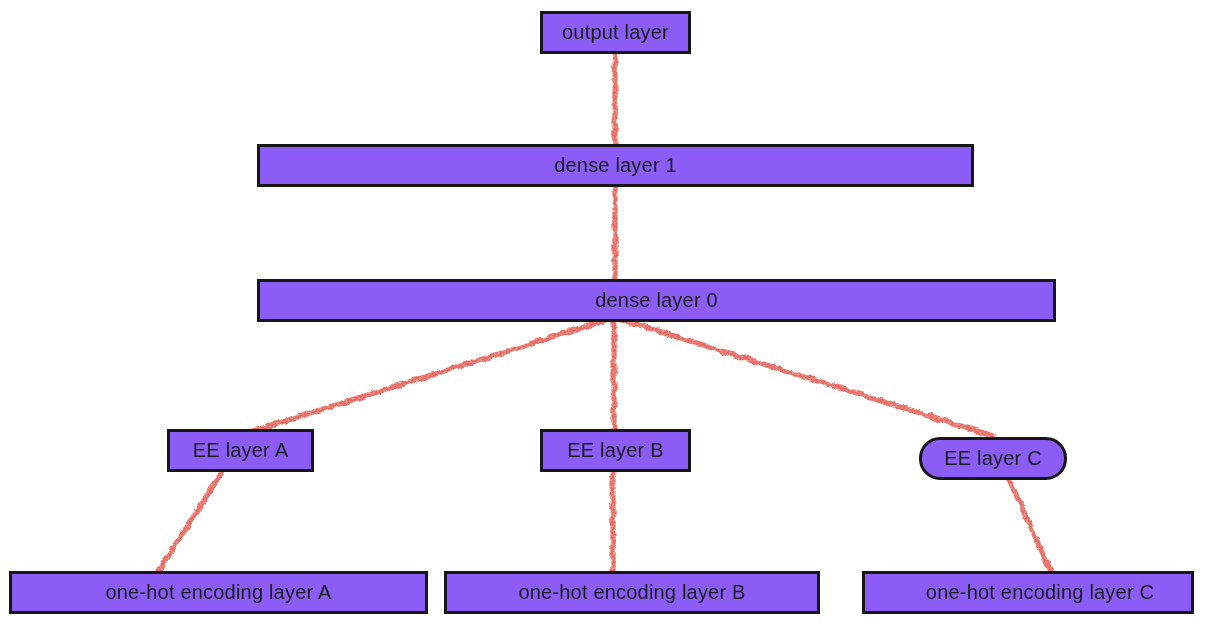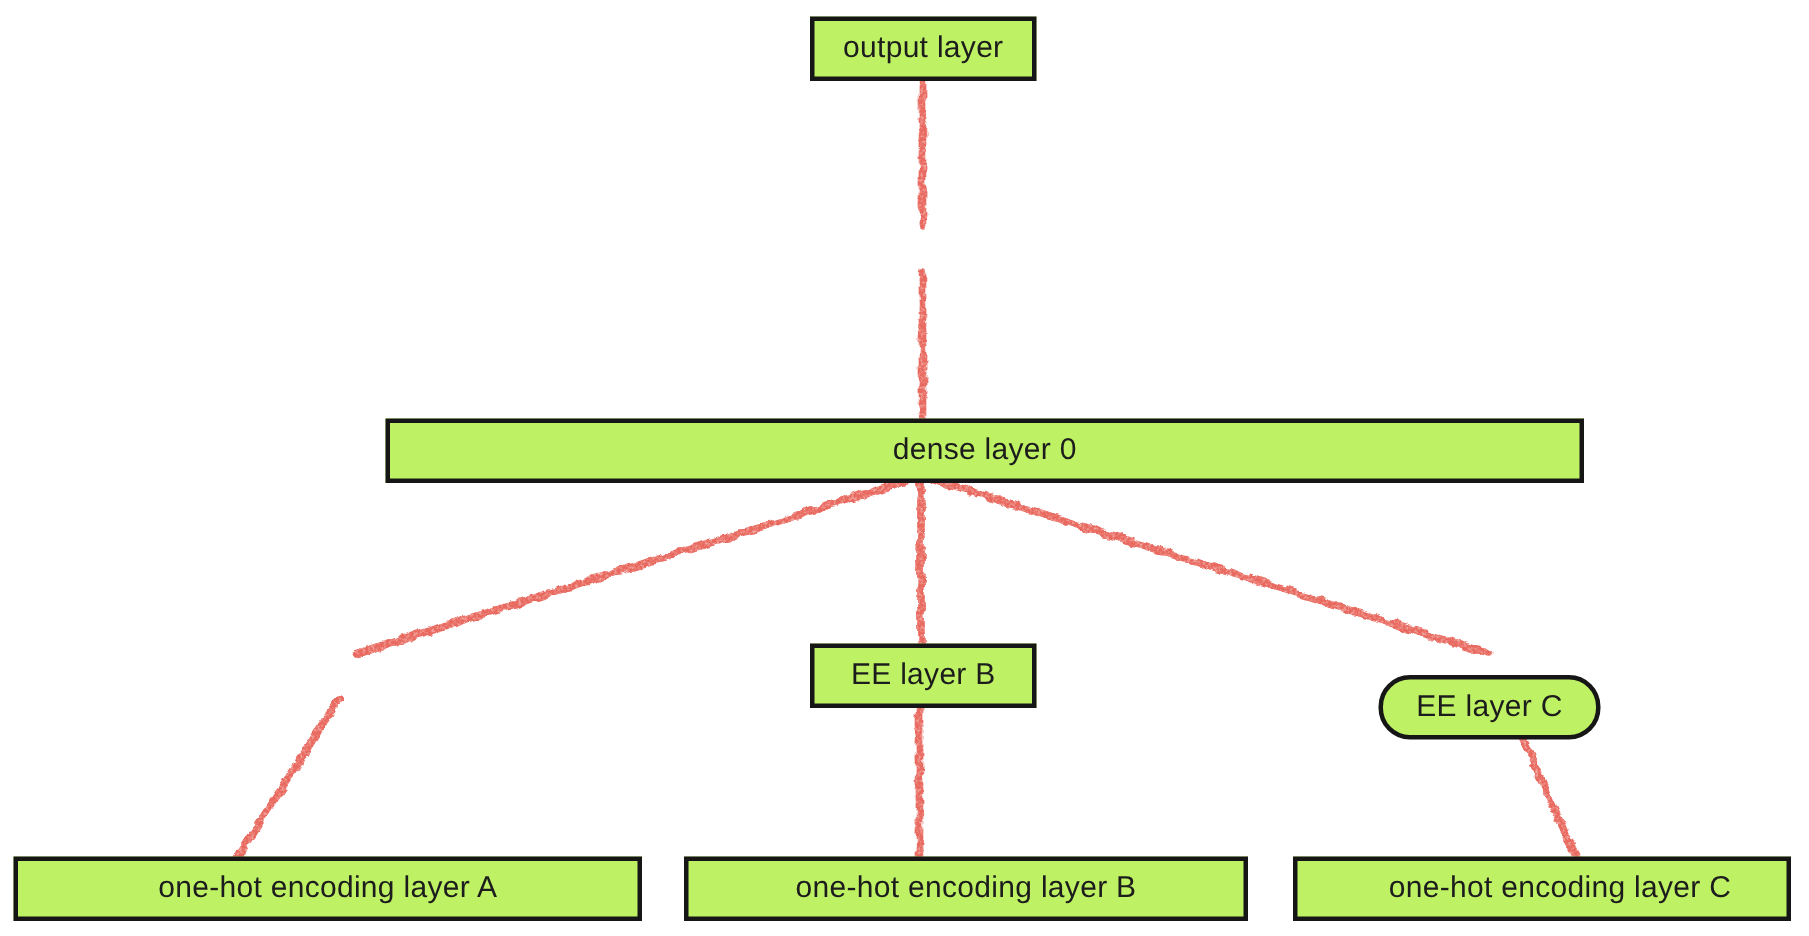--- a/index.html
+++ b/index.html
@@ -18,38 +18,38 @@
   .edges-layer {
     position: absolute;
     left: 0;
     top: 0;
     width: 1206px;
     height: 624px;
   }
   .node {
     position: absolute;
     box-sizing: border-box;
-    background: #bef264;
+    background: #8b5cf6;
     border: 3px solid #161616;
     display: flex;
     align-items: center;
     justify-content: center;
     font-size: 20px;
     color: #1c1c1c;
     letter-spacing: 0.2px;
     white-space: nowrap;
   }
   .node-output   { left: 540px; top: 11px;  width: 151px; height: 43px; }
   .node-dense1   { left: 257px; top: 144px; width: 717px; height: 43px; }
   .node-dense0   { left: 257px; top: 279px; width: 799px; height: 43px; }
   .node-ee-a     { left: 167px; top: 429px; width: 147px; height: 43px; }
   .node-ee-b     { left: 540px; top: 429px; width: 151px; height: 43px; }
-  .node-ee-c     { left: 919px; top: 450px; width: 148px; height: 43px; border-radius: 21px; }
+  .node-ee-c     { left: 919px; top: 437px; width: 148px; height: 43px; border-radius: 21px; }
   .node-onehot-a { left: 9px;   top: 571px; width: 419px; height: 43px; text-align: right; }
-  .node-onehot-b { left: 456px; top: 571px; width: 376px; height: 43px; }
+  .node-onehot-b { left: 444px; top: 571px; width: 376px; height: 43px; }
   .node-onehot-c { left: 862px; top: 571px; width: 332px; height: 43px; padding-left: 24px; }
 </style>
 </head>
 <body>
 
 <div class="canvas">
 
   <svg class="edges-layer" width="1206" height="624" viewBox="0 0 1206 624" xmlns="http://www.w3.org/2000/svg">
     <defs>
       <filter id="chalk" filterUnits="userSpaceOnUse" x="-20" y="-20" width="1246" height="664">
@@ -76,25 +76,31 @@
       <line x1="226" y1="466" x2="154" y2="578"></line>
       <line x1="613" y1="466" x2="613" y2="578"></line>
       <line x1="1003" y1="466" x2="1054" y2="578"></line>
     </g>
   </svg>
 
   <div class="node node-output">
     <span>output layer</span>
   </div>
 
+  <div class="node node-dense1">
+    <span>dense layer 1</span>
+  </div>
 
   <div class="node node-dense0">
     <span>dense layer 0</span>
   </div>
 
+  <div class="node node-ee-a">
+    <span>EE layer A</span>
+  </div>
 
   <div class="node node-ee-b">
     <span>EE layer B</span>
   </div>
 
   <div class="node node-ee-c">
     <span>EE layer C</span>
   </div>
 
   <div class="node node-onehot-a">

